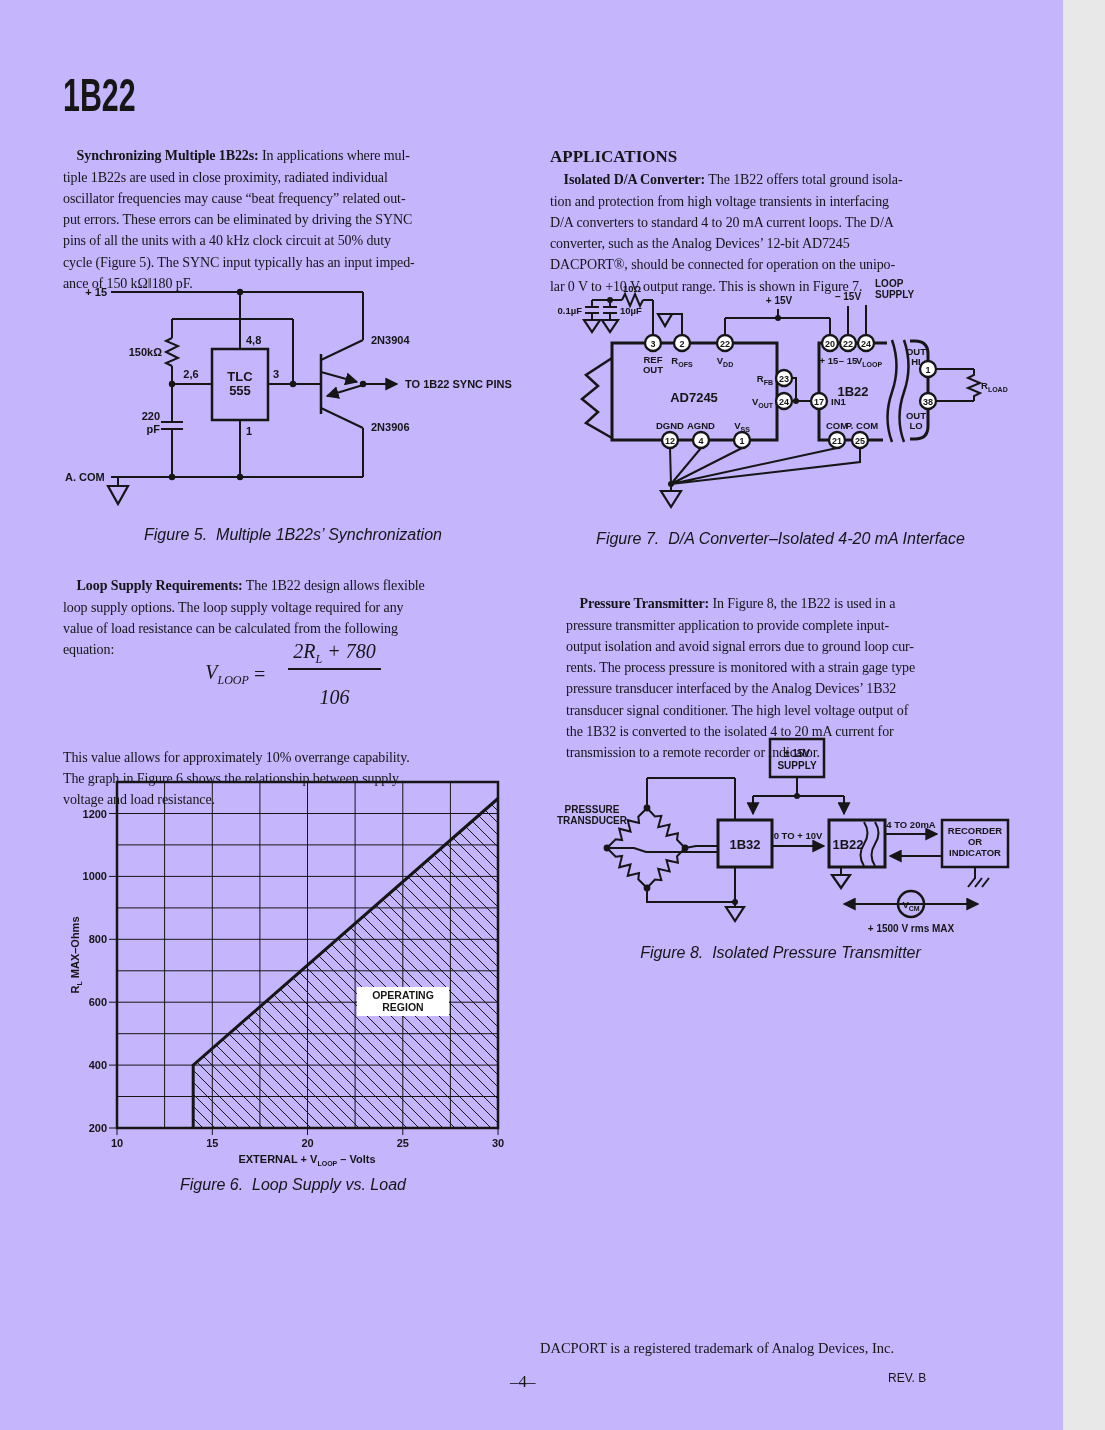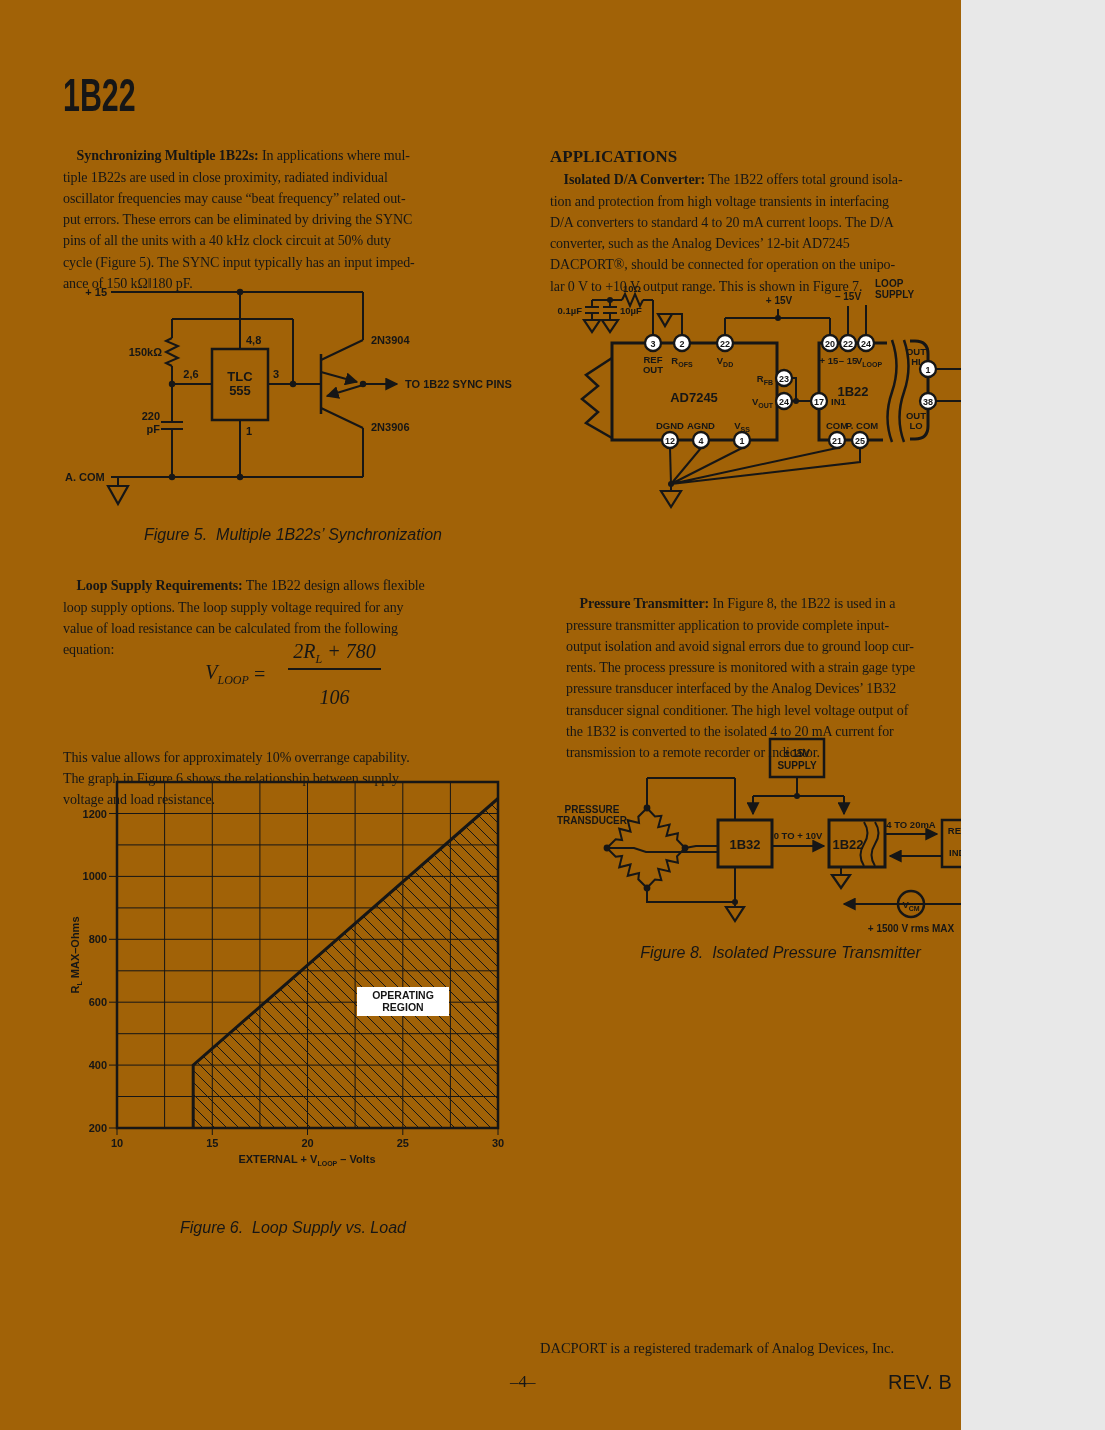--- a/index.html
+++ b/index.html
@@ -1,35 +1,35 @@
 <!DOCTYPE html>
 <html><head>
 <meta charset="utf-8">
 <style>
   html,body{margin:0;padding:0;background:#e8e8e8;}
-  .page{position:relative;width:961px;height:1430px;background:#a16207;color:#161616;
+  .page{position:relative;width:1063px;height:1430px;background:#c4b5fd;color:#161616;
         font-family:"Liberation Serif",serif;overflow:hidden;}
   .abs{position:absolute;}
   .page-title{font-family:"Liberation Sans",sans-serif;font-weight:bold;font-size:46px;
         transform:scaleX(0.66);transform-origin:0 0;white-space:nowrap;}
   .body-text{font-size:14px;line-height:21.3px;letter-spacing:-0.1px;white-space:pre;}
   .lead{font-weight:bold;}
   .lines{display:block;white-space:pre;}
   .heading{font-size:17px;font-weight:bold;margin-top:20px;}
   .fig-caption{font-family:"Liberation Sans",sans-serif;font-style:italic;font-size:16px;
         text-align:center;white-space:pre;}
   .equation{font-style:italic;font-size:20px;display:flex;justify-content:center;align-items:center;}
   .equation sub{font-size:0.6em;font-style:italic;}
   .eq-sign{margin:0 4px;}
   .frac{display:inline-block;text-align:center;vertical-align:middle;margin-left:18px;}
   .num{display:block;border-bottom:2px solid #161616;padding:0 5px 1px;}
   .den{display:block;padding-top:16px;}
   .footer-note{font-size:14.5px;}
   .footer-page{font-size:17px;}
-  .footer-rev{font-family:"Liberation Sans",sans-serif;font-size:20px;}
+  .footer-rev{font-family:"Liberation Sans",sans-serif;font-size:12px;}
   .vtext{font-family:"Liberation Sans",sans-serif;font-size:13px;white-space:nowrap;
         transform:rotate(-90deg);transform-origin:left top;}
   
   svg{display:block;}
   .w{stroke:#161616;stroke-width:2;fill:none;}
   .w25{stroke:#161616;stroke-width:2.5;fill:none;}
   .box{stroke:#161616;stroke-width:3;fill:none;}
   .box2{stroke:#161616;stroke-width:2.5;fill:none;}
   .gnd{stroke:#161616;stroke-width:2.2;fill:none;}
   .dot{fill:#161616;stroke:none;}
@@ -164,21 +164,21 @@
     <g>
       <text class="tick" x="54" y="375" text-anchor="middle">10</text>
       <text class="tick" x="149.3" y="375" text-anchor="middle">15</text>
       <text class="tick" x="244.5" y="375" text-anchor="middle">20</text>
       <text class="tick" x="339.8" y="375" text-anchor="middle">25</text>
       <text class="tick" x="435" y="375" text-anchor="middle">30</text>
     </g>
     <text class="tick" transform="translate(16,183) rotate(-90)" text-anchor="middle"><tspan>R</tspan><tspan class="tsub" dy="3">L</tspan><tspan dy="-3"> MAX–Ohms</tspan></text>
     <text class="tick" x="244" y="391" text-anchor="middle"><tspan>EXTERNAL + V</tspan><tspan class="tsub" dy="3">LOOP</tspan><tspan dy="-3"> –  Volts</tspan></text>
   </svg>
-  <div class="abs fig-caption" style="left:63px;top:1219px;width:460px;">Figure 6.  Loop Supply vs. Load</div>
+  <div class="abs fig-caption" style="left:63px;top:1176px;width:460px;">Figure 6.  Loop Supply vs. Load</div>
 
   <div class="abs heading" style="left:550px;top:127px;">APPLICATIONS</div>
 
   <div class="abs body-text" style="left:550px;top:148px;width:500px;">
     <span class="lead">Isolated D/A Converter:</span><span> The 1B22 offers total ground isola-</span><span class="lines">tion and protection from high voltage transients in interfacing
 D/A converters to standard 4 to 20 mA current loops. The D/A
 converter, such as the Analog Devices’ 12-bit AD7245
 DACPORT®, should be connected for operation on the unipo-
 lar 0 V to +10 V output range. This is shown in Figure 7.</span>
   </div>
@@ -278,20 +278,21 @@
     <text class="chip" x="305" y="118">1B22</text>
     <text class="lbl9" x="283" y="127">IN1</text>
     <text class="lbl9" x="289" y="151" text-anchor="middle">COM</text>
     <text class="lbl9" x="314" y="151" text-anchor="middle">P. COM</text>
     <text class="lbl9" x="368" y="77" text-anchor="middle">OUT</text>
     <text class="lbl9" x="368" y="87" text-anchor="middle">HI</text>
     <text class="lbl9" x="368" y="141" text-anchor="middle">OUT</text>
     <text class="lbl9" x="368" y="151" text-anchor="middle">LO</text>
     <text class="lbl9" x="433" y="111"><tspan>R</tspan><tspan class="tsub" dy="2.5">LOAD</tspan></text>
   </svg>
+  <div class="abs fig-caption" style="left:548px;top:530px;width:465px;">Figure 7.  D/A Converter–Isolated 4-20 mA Interface</div>
 
   <div class="abs body-text" style="left:550px;top:572px;width:500px;margin-left:16px;">
     <span class="lead">Pressure Transmitter:</span><span> In Figure 8, the 1B22 is used in a</span><span class="lines">pressure transmitter application to provide complete input-
 output isolation and avoid signal errors due to ground loop cur-
 rents. The process pressure is monitored with a strain gage type
 pressure transducer interfaced by the Analog Devices’ 1B32
 transducer signal conditioner. The high level voltage output of
 the 1B32 is converted to the isolated 4 to 20 mA current for
 transmission to a remote recorder or indicator.</span>
   </div>

